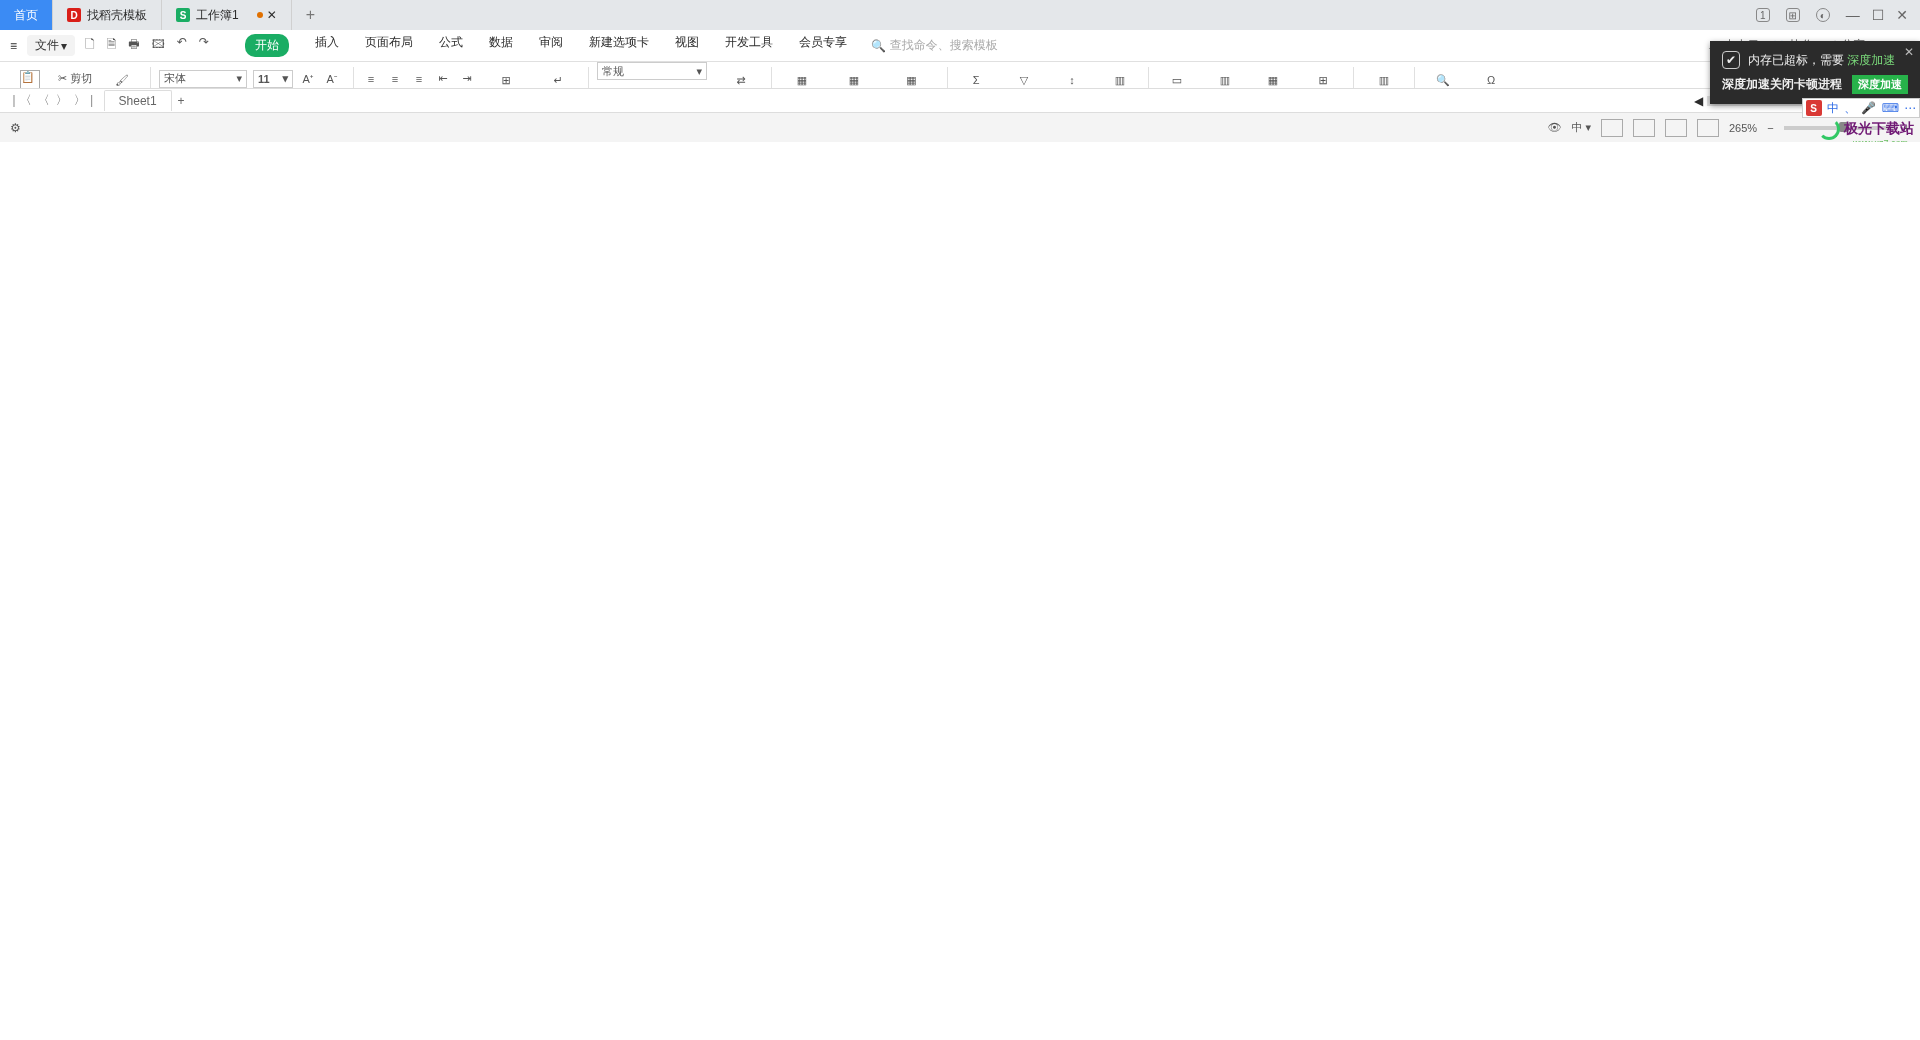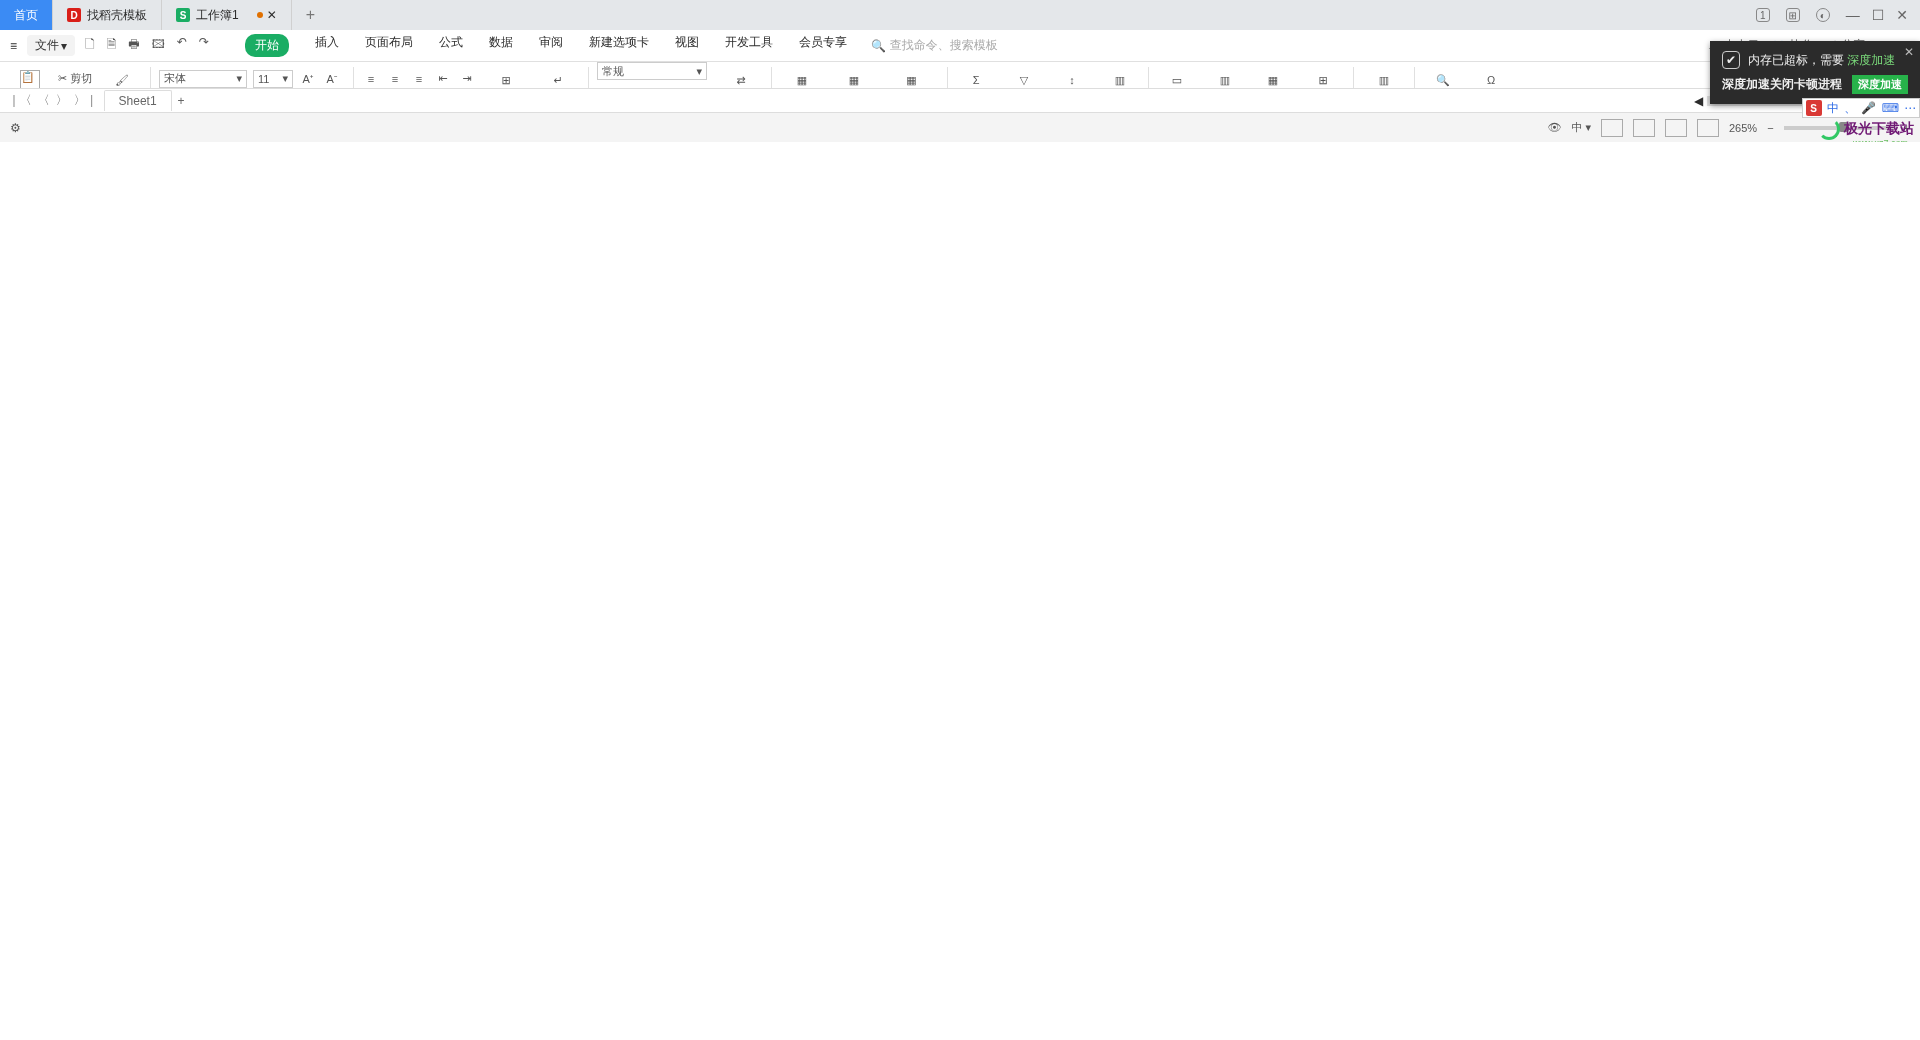--- a/index.html
+++ b/index.html
@@ -27,21 +27,21 @@
 .ribbon-tabs .rtab { cursor:default;margin-left:12px;}
 .ribbon-tabs .rtab.start { background:var(--acc); color:#FFF; padding:3px 10px; border-radius:10px;}
 .searchbox { display:flex; align-items:center; gap:4px; color:#AAA; margin-left:14px;}
 .filebar .right { margin-left:auto; display:flex; align-items:center; gap:12px; color:#666;}
 
 
 .ribbon { display:flex; align-items:center; height:54px; background:#FFF; border-bottom:1px solid #E0E0E0; padding:0 10px; gap:8px; overflow:hidden;}
 .rgrp { display:flex; flex-direction:column; align-items:center; justify-content:center; gap:2px; font-size:11px; color:#555; min-width:40px;}
 .rrow { display:flex; align-items:center; gap:6px;margin-top:15px;}
 .font-sel { width:88px; height:18px; border:1px solid #CCC; font-size:11px; padding:0 4px; display:flex; align-items:center; justify-content:space-between;}
-.size-sel { width:40px; height:18px; border:1px solid #CCC; font-size:11px; padding:0 4px; display:flex; align-items:center; justify-content:space-between;}
+.size-sel { width:40px; height:18px; border:1px solid #CCC; font-size:11px; padding:0 4px; display:flex; align-items:center; justify-content:space-between;font-weight:bold;}
 .ibtn { width:18px; height:18px; display:inline-flex; align-items:center; justify-content:center; color:#555; }
 .divider { width:1px; height:44px; background:#E0E0E0;}
 .rstack { display:flex; flex-direction:column; gap:2px; align-items:flex-start; font-size:11px; color:#555;}
 .big-ico { width:20px; height:20px; border:1px solid #AAA; display:inline-block;}
 
 
 .fx-row { display:flex; align-items:center; height:26px; background:#FFF; border-bottom:1px solid #E0E0E0;}
 .namebox { width:130px; height:20px; border:1px solid #CCC; margin-left:8px; text-align:center; line-height:18px; position:relative;}
 .namebox .dd { position:absolute; right:4px; top:3px; font-size:9px; color:#888;}
 .fxicon { width:40px; text-align:center; color:#888;}

